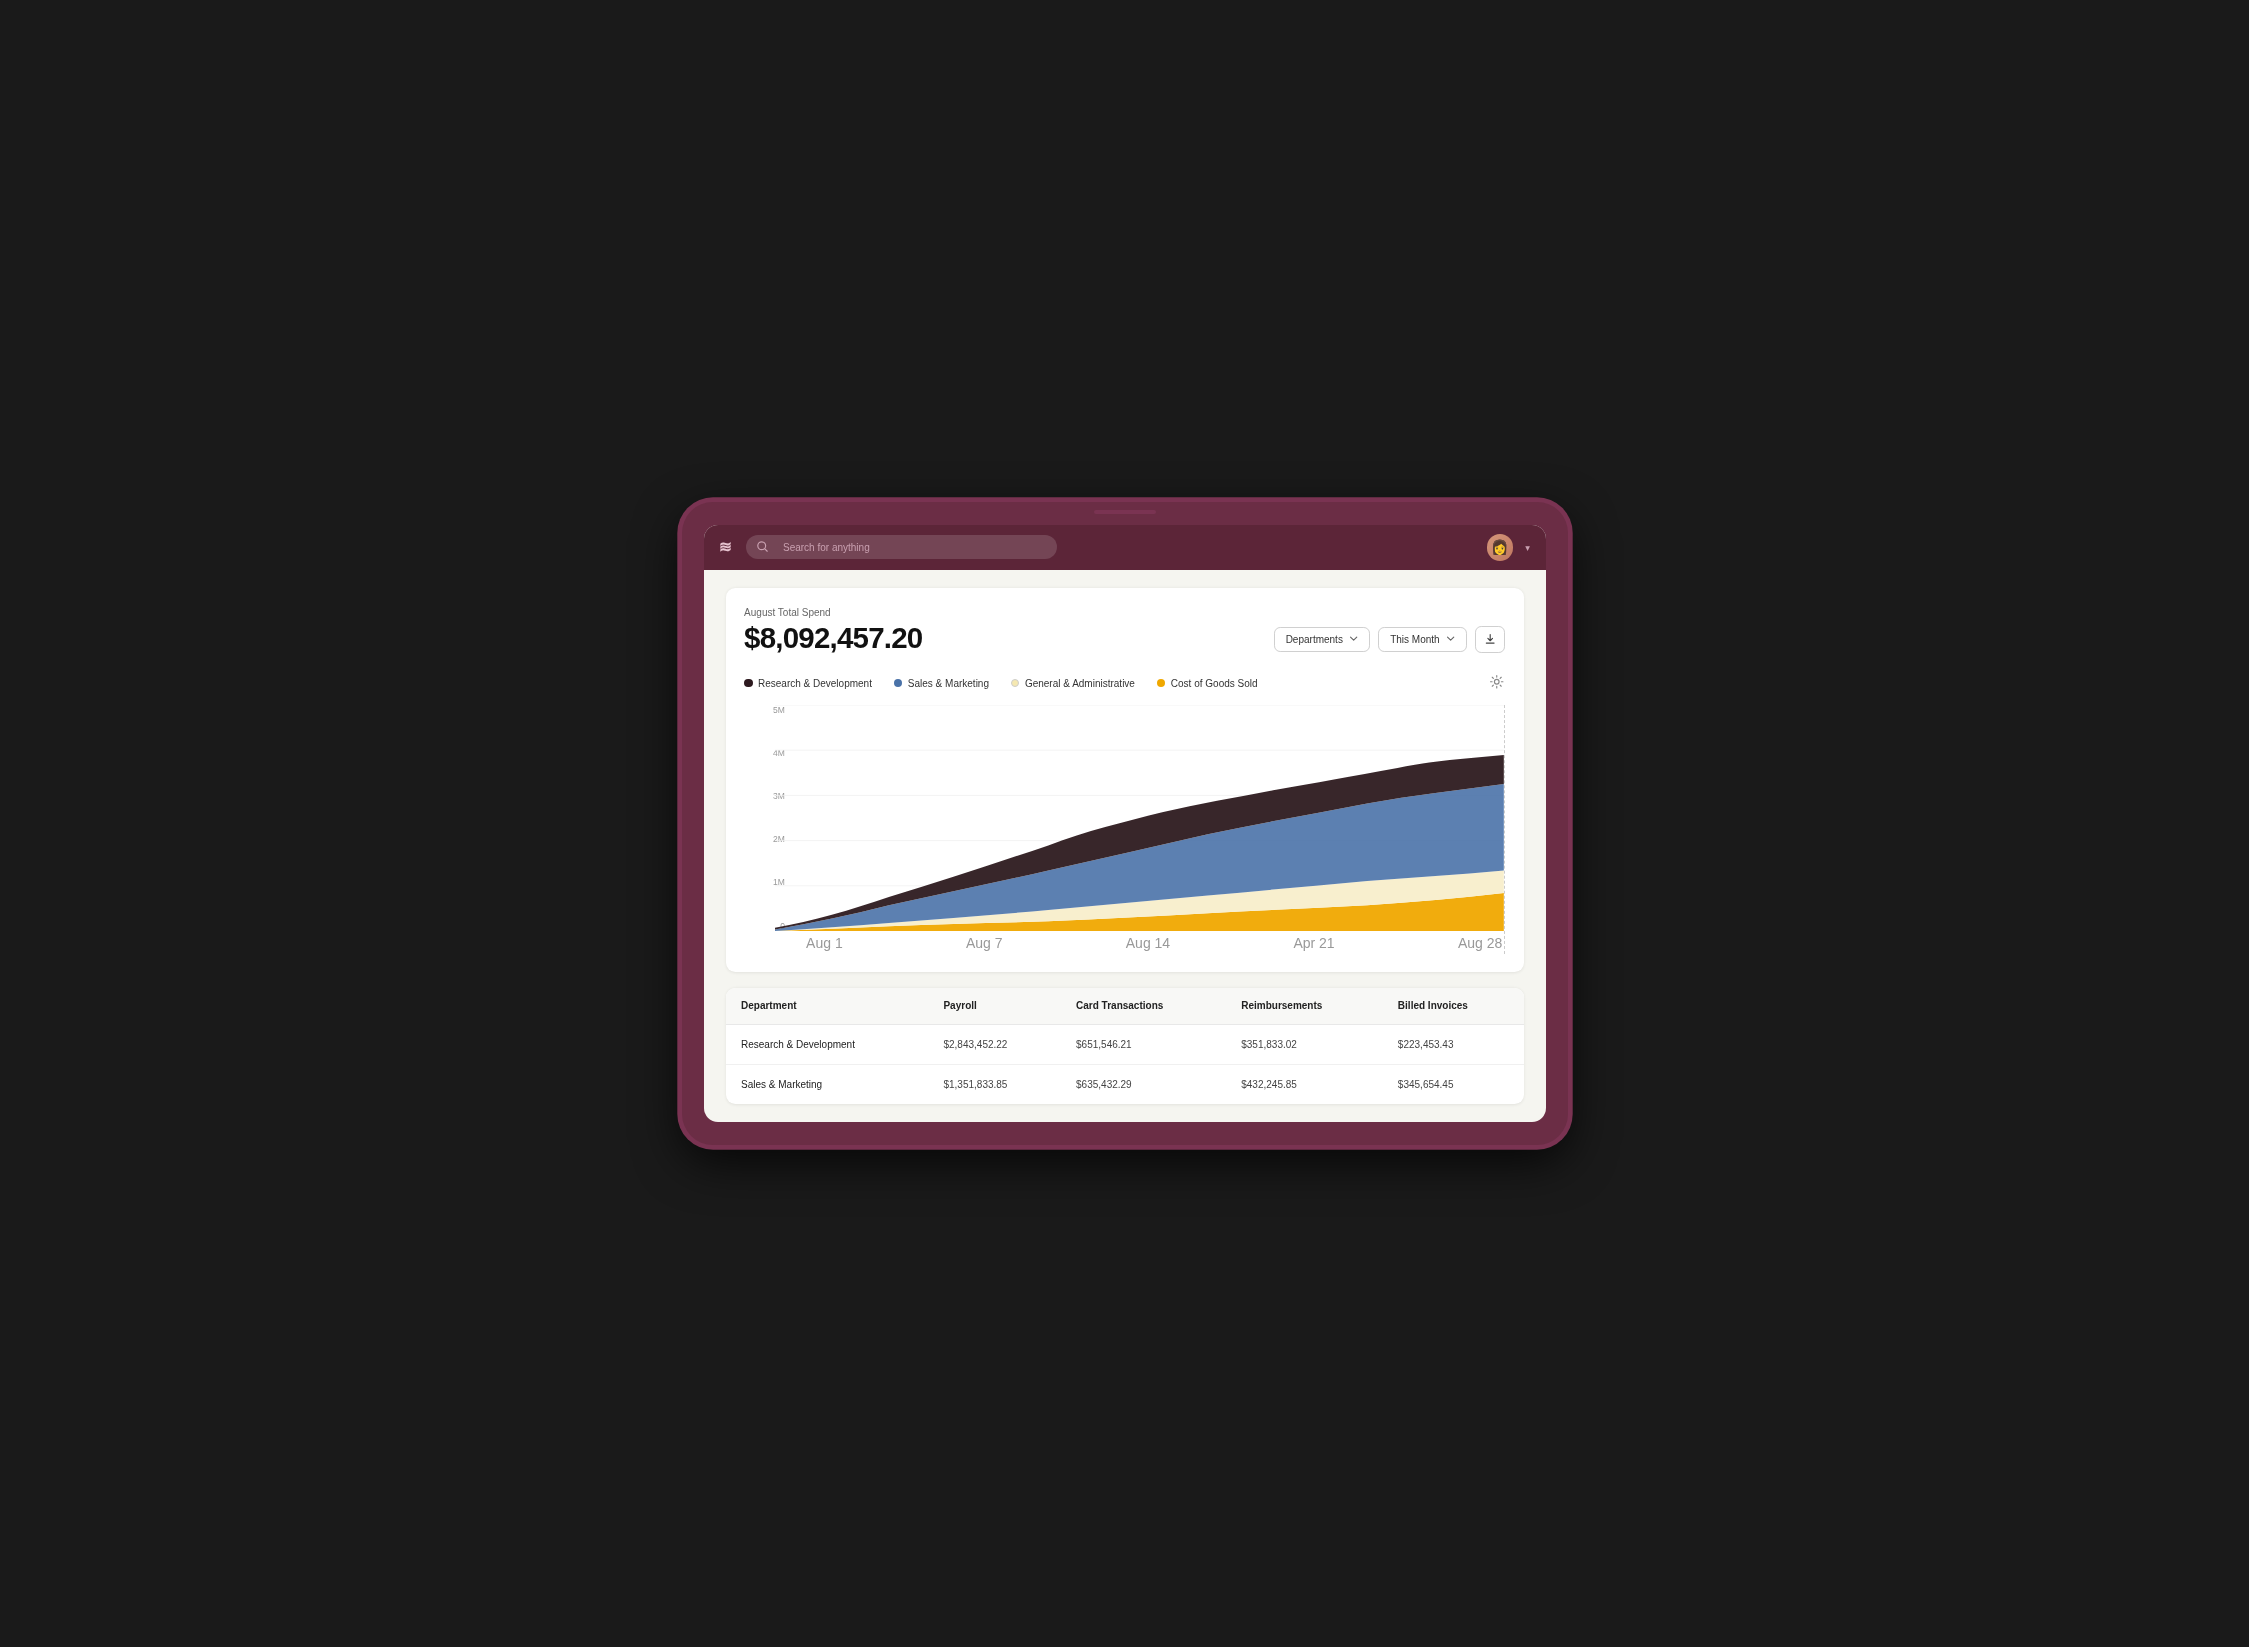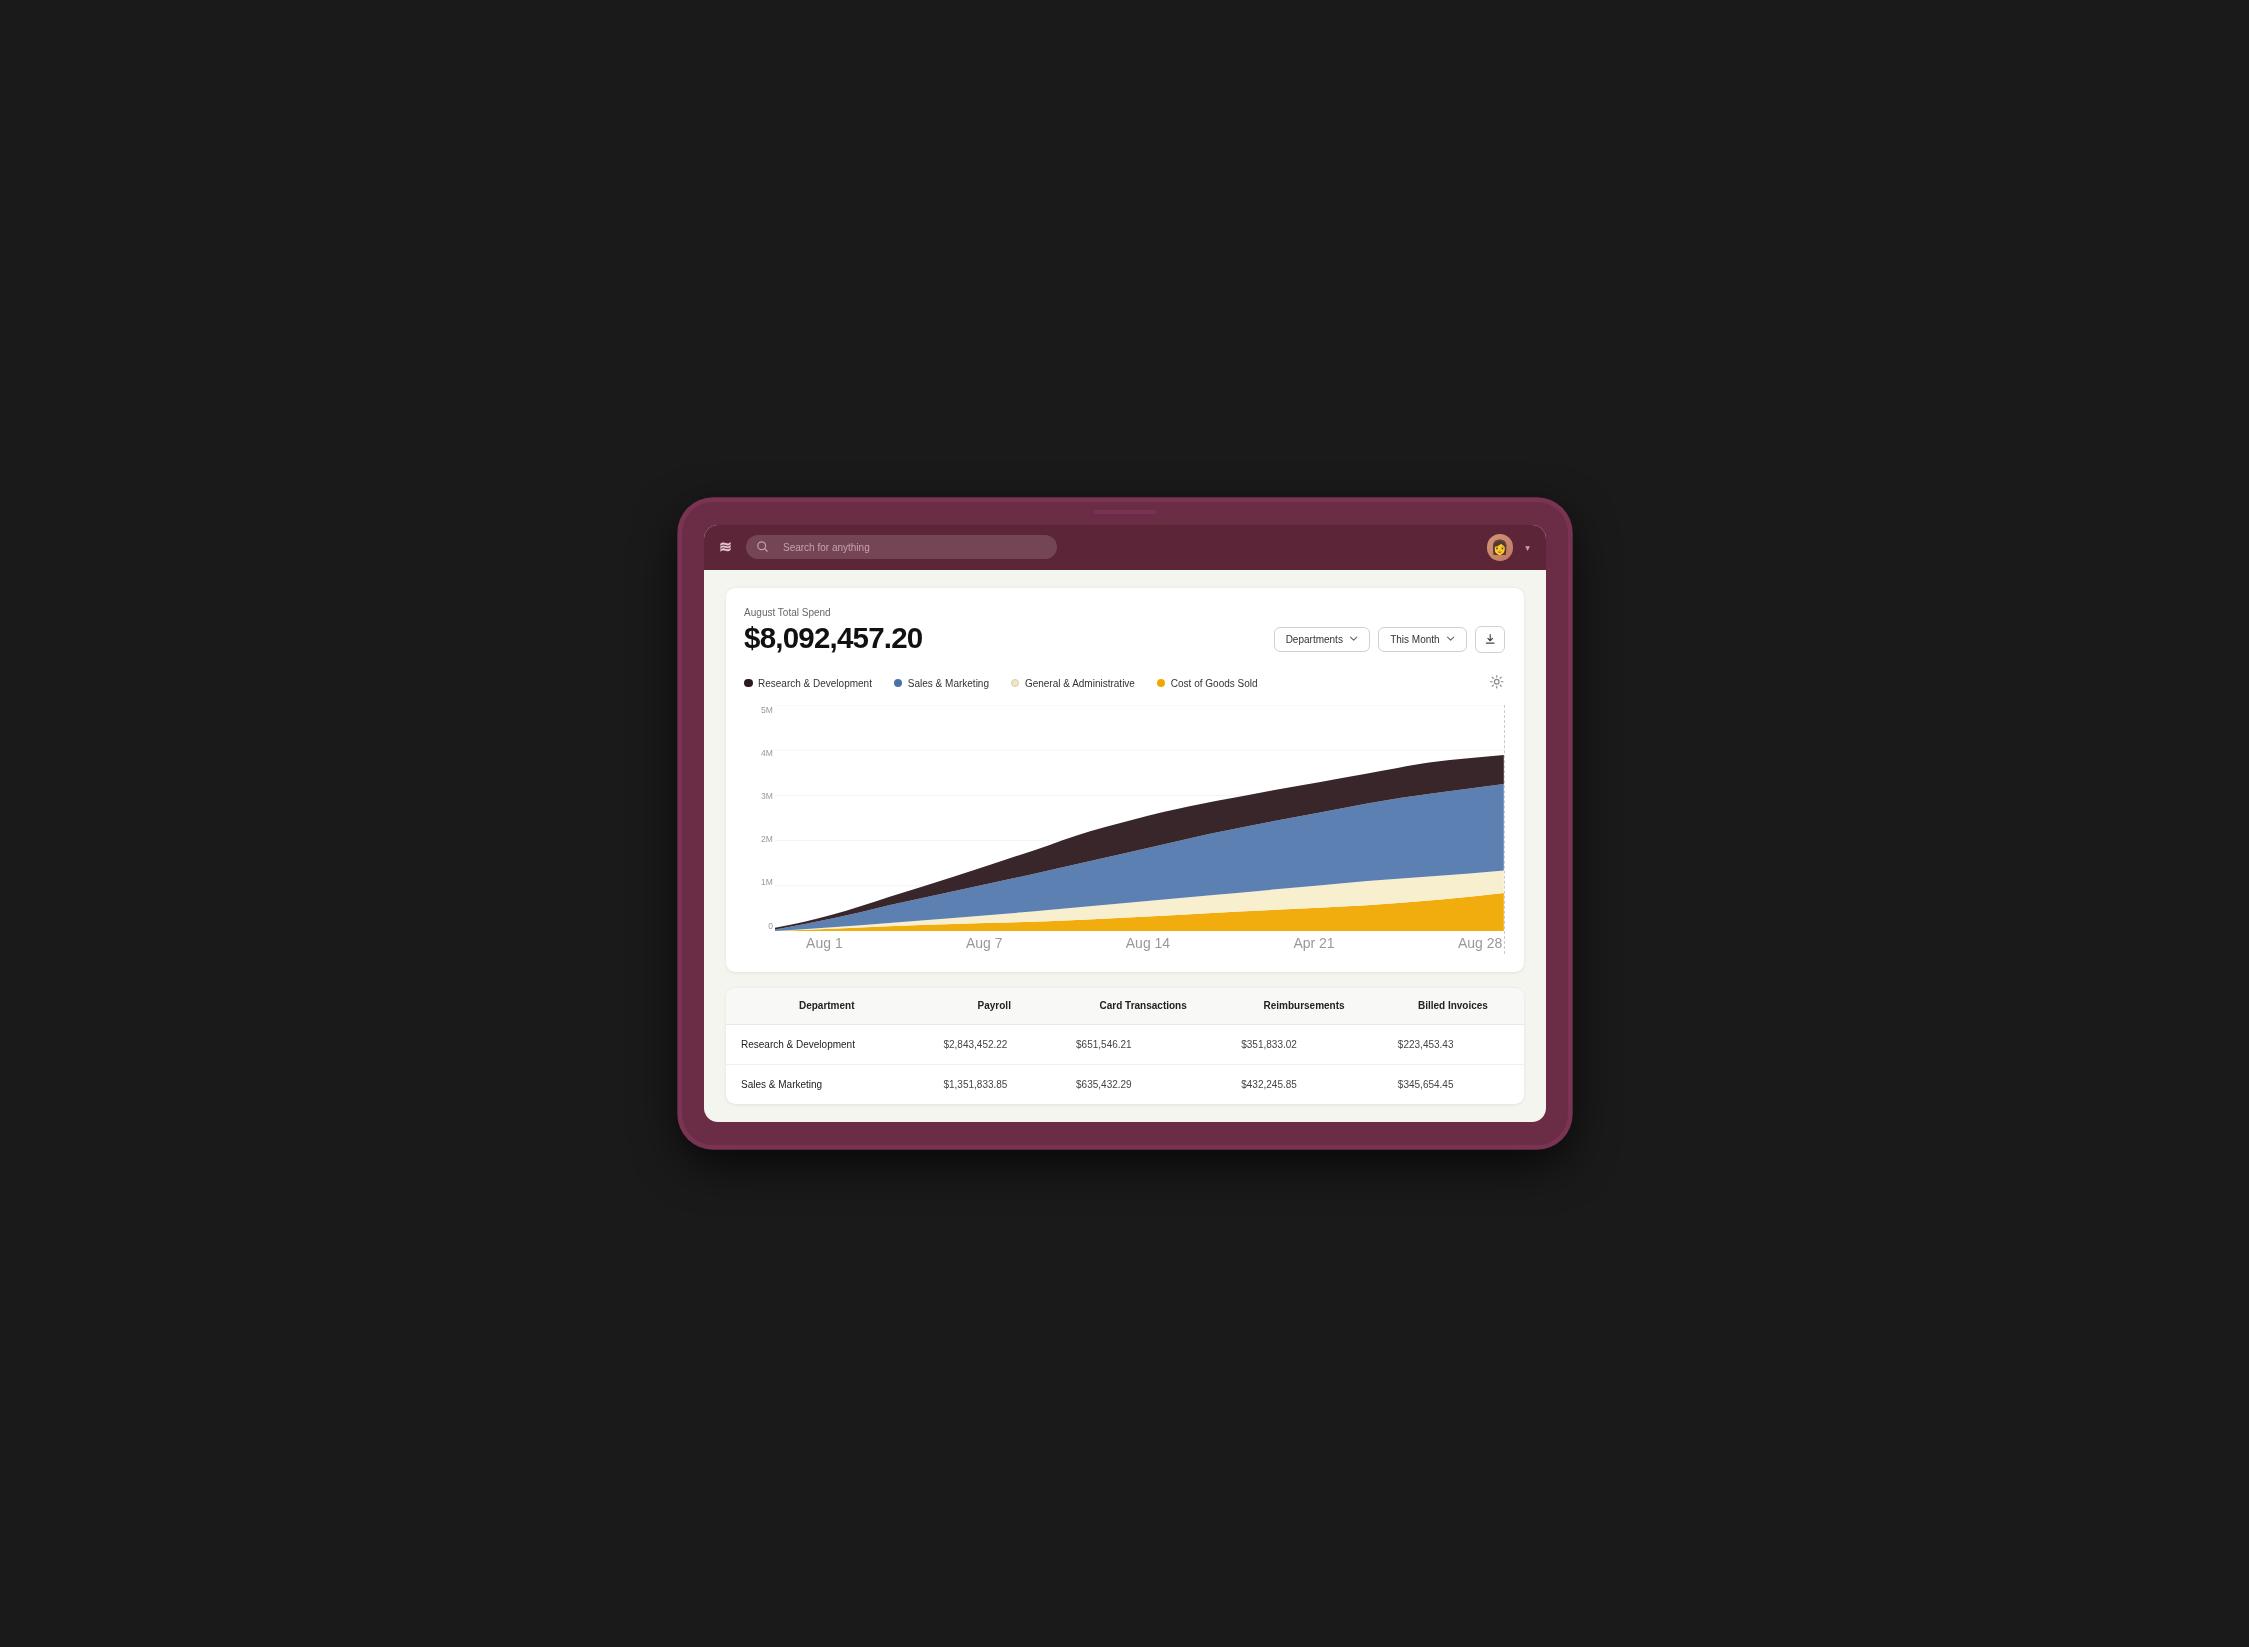--- a/index.html
+++ b/index.html
@@ -181,21 +181,21 @@
     }
     
     .chart-container {
       position: relative;
       width: 100%;
       height: 249px;
       border-right: 1.2px dashed #ccc;
     }
     .chart-y-labels {
       position: absolute;
-      left: 4px;
+      left: 16px;
       top: 0;
       bottom: 23px;
       display: flex;
       flex-direction: column;
       justify-content: space-between;
       padding-right: 6.2px;
       width: 31px;
     }
     .y-label {
       font-size: 8.5px;
@@ -232,21 +232,21 @@
     }
     table {
       width: 100%;
       border-collapse: collapse;
     }
     thead tr {
       background: #f8f8f6;
     }
     th {
       padding: 12.4px 15.5px;
-      text-align: center;
+      text-align: left;
       font-size: 10px;
       font-weight: 700;
       color: #222;
       border-bottom: 0.8px solid #e8e8e8;
     }
     td {
       padding: 14px 15.5px;
       font-size: 10px;
       color: #333;
       border-bottom: 0.8px solid #f0f0f0;

